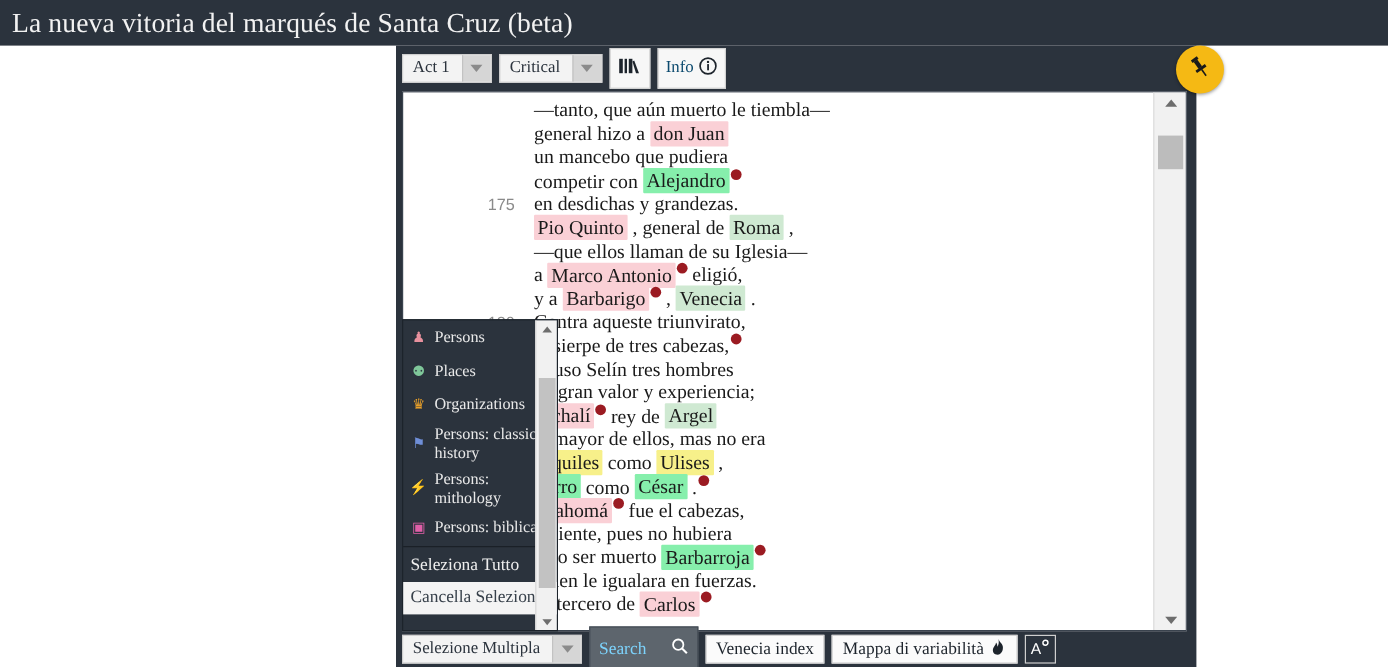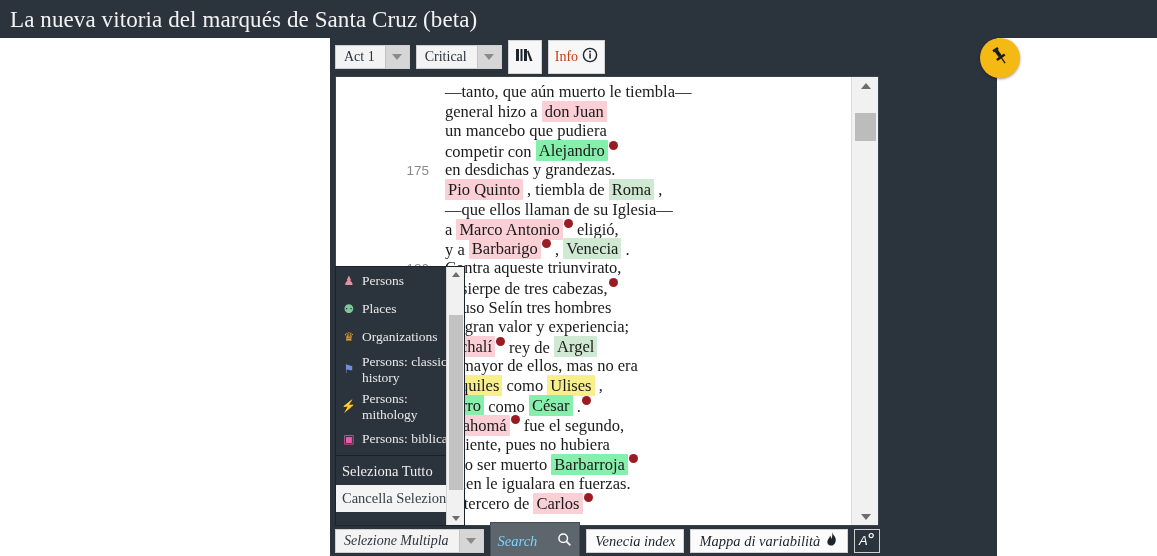--- a/index.html
+++ b/index.html
@@ -45,34 +45,34 @@
     display: flex; align-items: center; justify-content: center;
   }
   .selectbox .sel-arrow::after {
     content: ""; width: 0; height: 0;
     border-left: 5px solid transparent; border-right: 5px solid transparent;
     border-top: 6px solid #8b8b8b;
   }
   .btn-light {
     height: 24px; background: #f7f7f7; border: 1px solid #d2d2d2;
     display: flex; align-items: center; gap: 4px;
-    padding: 16px 6px; font-size: 14px; color: #c2410c; white-space: nowrap; justify-content: space-between;
+    padding: 16px 6px; font-size: 14px; color: #0c4a6e; white-space: nowrap; justify-content: space-between;
   }
 
   
   .pin-btn {
     position: absolute; left: 650px; top: 0px;
     width: 40px; height: 40px; border-radius: 50%;
     background: #f5b914; display: flex; align-items: center; justify-content: center;
     box-shadow: 0 1px 3px rgba(0,0,0,.4);
   }
 
   
   .textpanel {
-    position: absolute; left: 5px; top: 38px; width: 544px; height: 450px;
+    position: absolute; left: 5px; top: 38px; width: 654px; height: 450px;
     background: #ffffff; border: 1px solid #3a434e;
     overflow: hidden;
   }
   .verse-area { position: absolute; left: 0; top: 0; width: 630px; height: 448px; padding-top: 5px; }
   .vline {
     display: flex; align-items: baseline; height: 19.6px;
     font-size: 16.5px; color: #1a1a1a;
   }
   .vnum {
     width: 68px; text-align: right; padding-right: 16px;
@@ -144,21 +144,21 @@
   .dd-sbar-arrow.down::after {
     content: ""; width: 0; height: 0;
     border-left: 4px solid transparent; border-right: 4px solid transparent;
     border-top: 5px solid #6d6d6d;
   }
   .dd-sbar-thumb { position: absolute; left: 2px; top: 48px; width: 14px; height: 175px; background: #c2c2c2; }
 
   
   .toolbar-bottom {
     position: absolute; left: 0; bottom: 0; width: 667px; height: 30px;
-    display: flex; align-items: center; padding-left: 5px; gap: 6px; font-style: italic;
+    display: flex; align-items: center; padding-left: 5px; gap: 6px;
   }
   .btn-dark {
     height: 24px; background: #5d656d; border: 1px solid #454d56;
     display: flex; align-items: center; gap: 20px;
     padding: 18px 7px; font-size: 14.5px; color: #7dd3fc; white-space: nowrap;
   }
   .btn-wide {
     height: 24px; background: #fbfbfb; border: 1px solid #d2d2d2;
     display: flex; align-items: center; gap: 5px;
     padding: 0 8px; font-size: 14.5px; color: #1d242c; white-space: nowrap;
@@ -245,21 +245,21 @@
           <div class="vline">
             <span class="vnum"></span>
             <span class="vtext"><span>competir con </span><span class="ent ent-classic">Alejandro</span><span class="dot"></span></span>
           </div>
           <div class="vline">
             <span class="vnum">175</span>
             <span class="vtext"><span>en desdichas y grandezas.</span></span>
           </div>
           <div class="vline">
             <span class="vnum"></span>
-            <span class="vtext"><span class="ent ent-person">Pio Quinto</span><span> , tiembla de </span><span class="ent ent-place">Roma</span><span> ,</span></span>
+            <span class="vtext"><span class="ent ent-person">Pio Quinto</span><span> , general de </span><span class="ent ent-place">Roma</span><span> ,</span></span>
           </div>
           <div class="vline">
             <span class="vnum"></span>
             <span class="vtext"><span>—que ellos llaman de su Iglesia—</span></span>
           </div>
           <div class="vline">
             <span class="vnum"></span>
             <span class="vtext"><span>a </span><span class="ent ent-person">Marco Antonio</span><span class="dot"></span><span> eligió,</span></span>
           </div>
           <div class="vline">
@@ -293,21 +293,21 @@
           <div class="vline">
             <span class="vnum"></span>
             <span class="vtext"><span class="ent ent-myth">Aquiles</span><span> como </span><span class="ent ent-myth">Ulises</span><span> ,</span></span>
           </div>
           <div class="vline">
             <span class="vnum"></span>
             <span class="vtext"><span class="ent ent-classic">Pirro</span><span> como </span><span class="ent ent-classic">César</span><span> .</span><span class="dot"></span></span>
           </div>
           <div class="vline">
             <span class="vnum"></span>
-            <span class="vtext"><span class="ent ent-person">Mahomá</span><span class="dot"></span><span> fue el segundo,</span></span>
+            <span class="vtext"><span class="ent ent-person">Mahomá</span><span class="dot"></span><span> fue el cabezas,</span></span>
           </div>
           <div class="vline">
             <span class="vnum"></span>
             <span class="vtext"><span>valiente, pues no hubiera</span></span>
           </div>
           <div class="vline">
             <span class="vnum">190</span>
             <span class="vtext"><span>a no ser muerto </span><span class="ent ent-classic">Barbarroja</span><span class="dot"></span></span>
           </div>
           <div class="vline">

